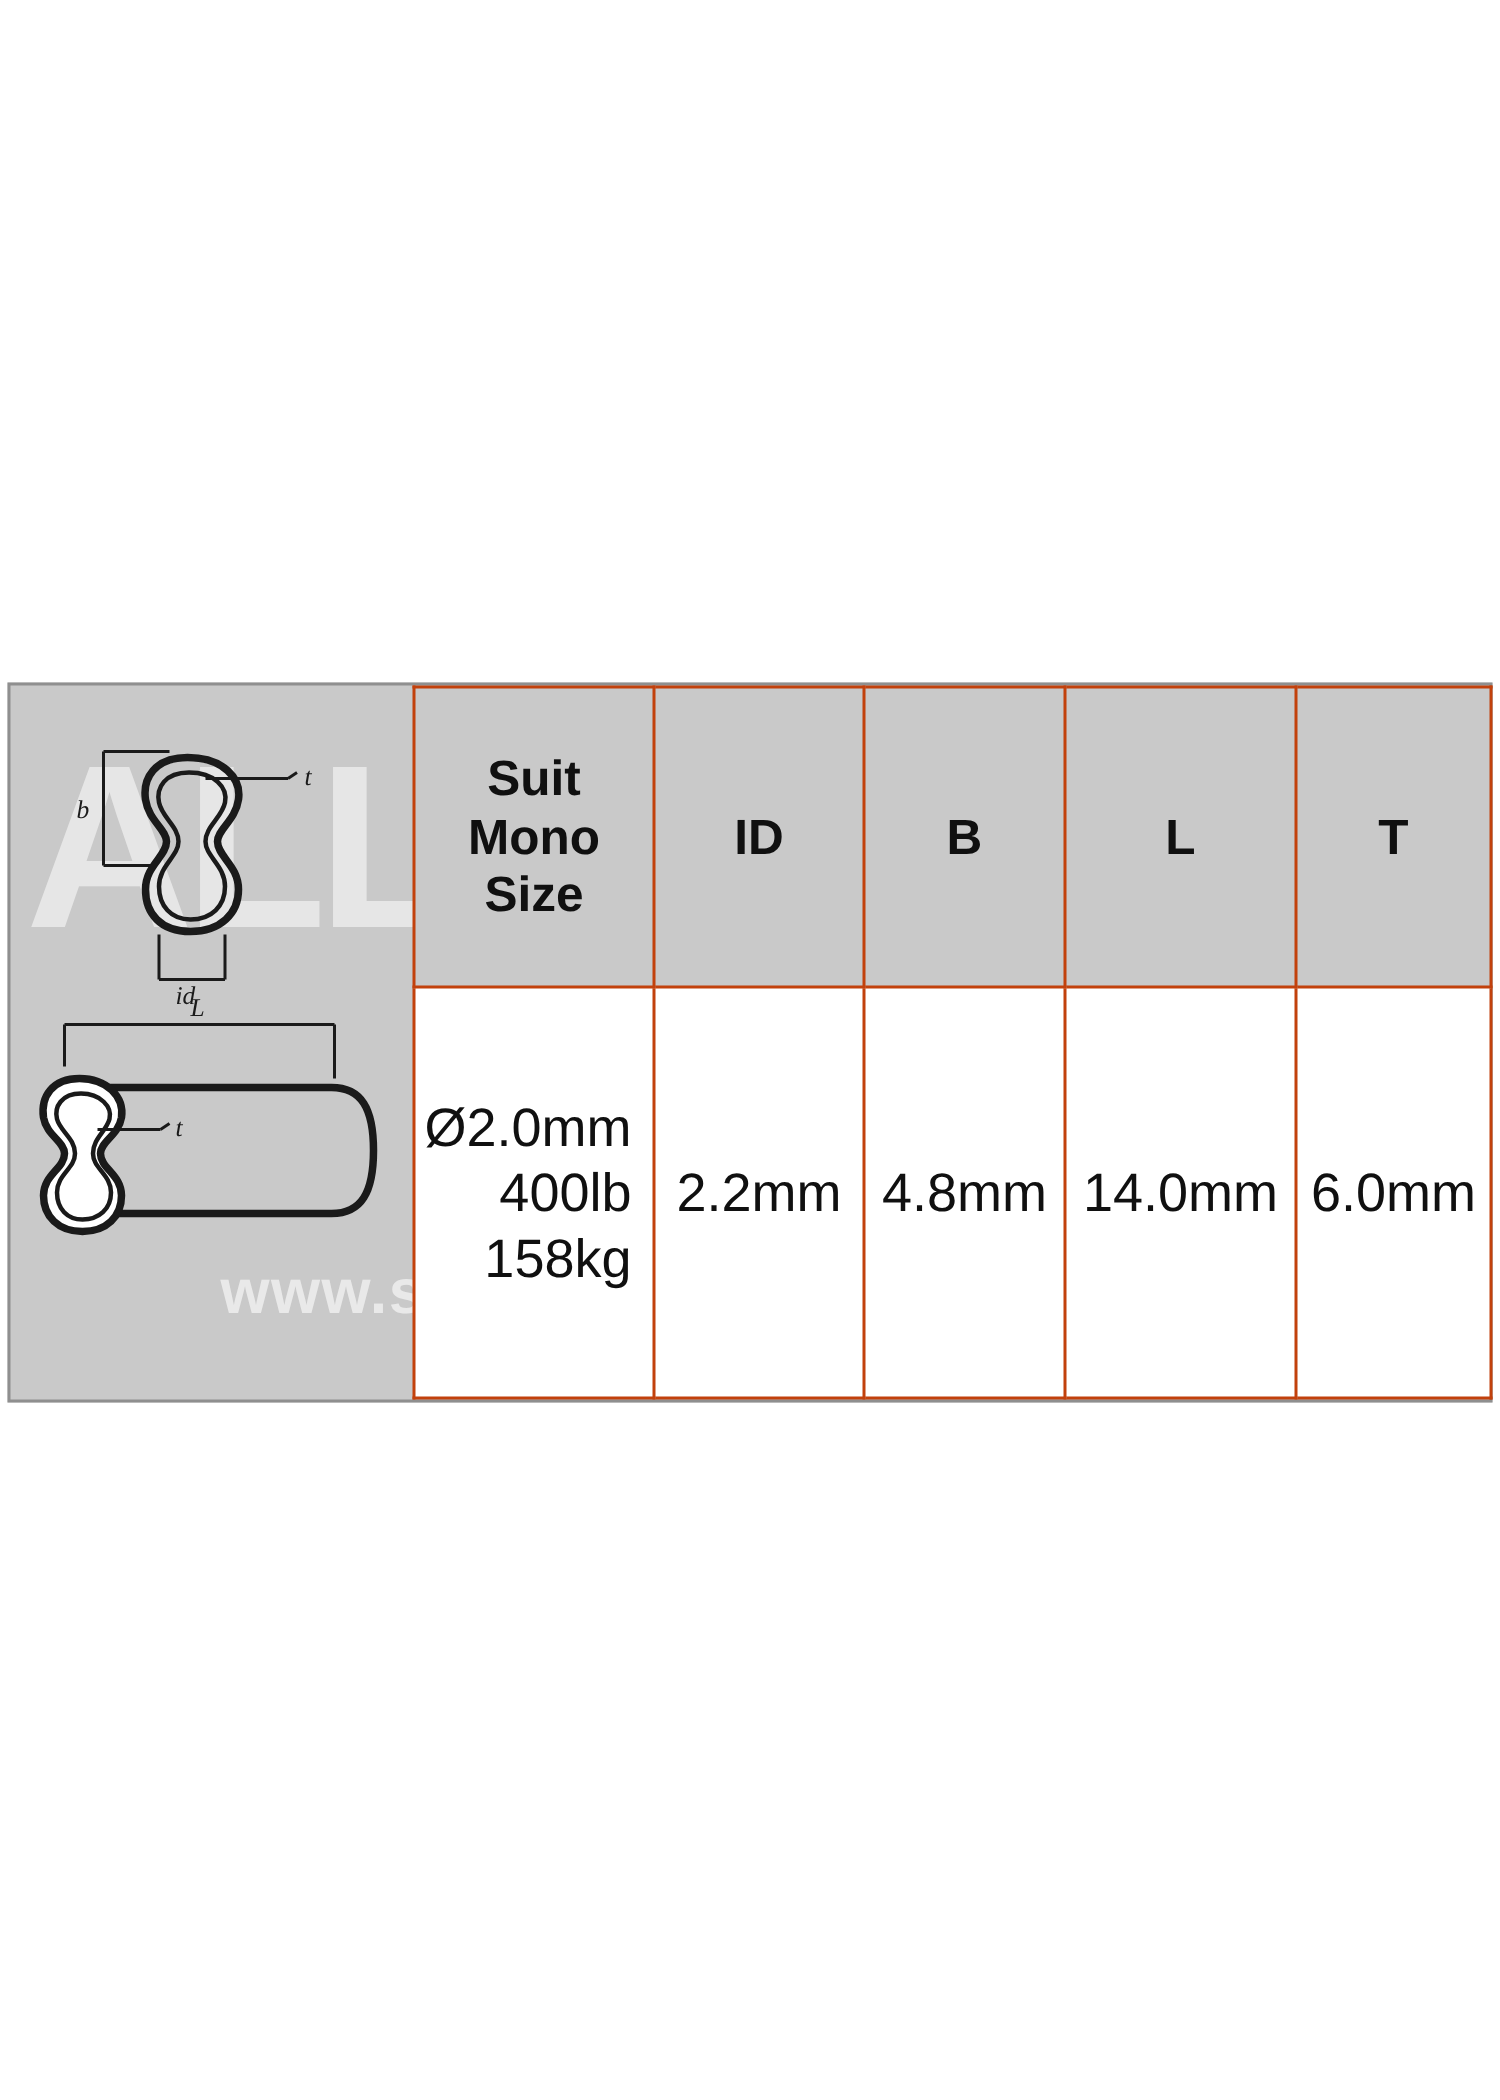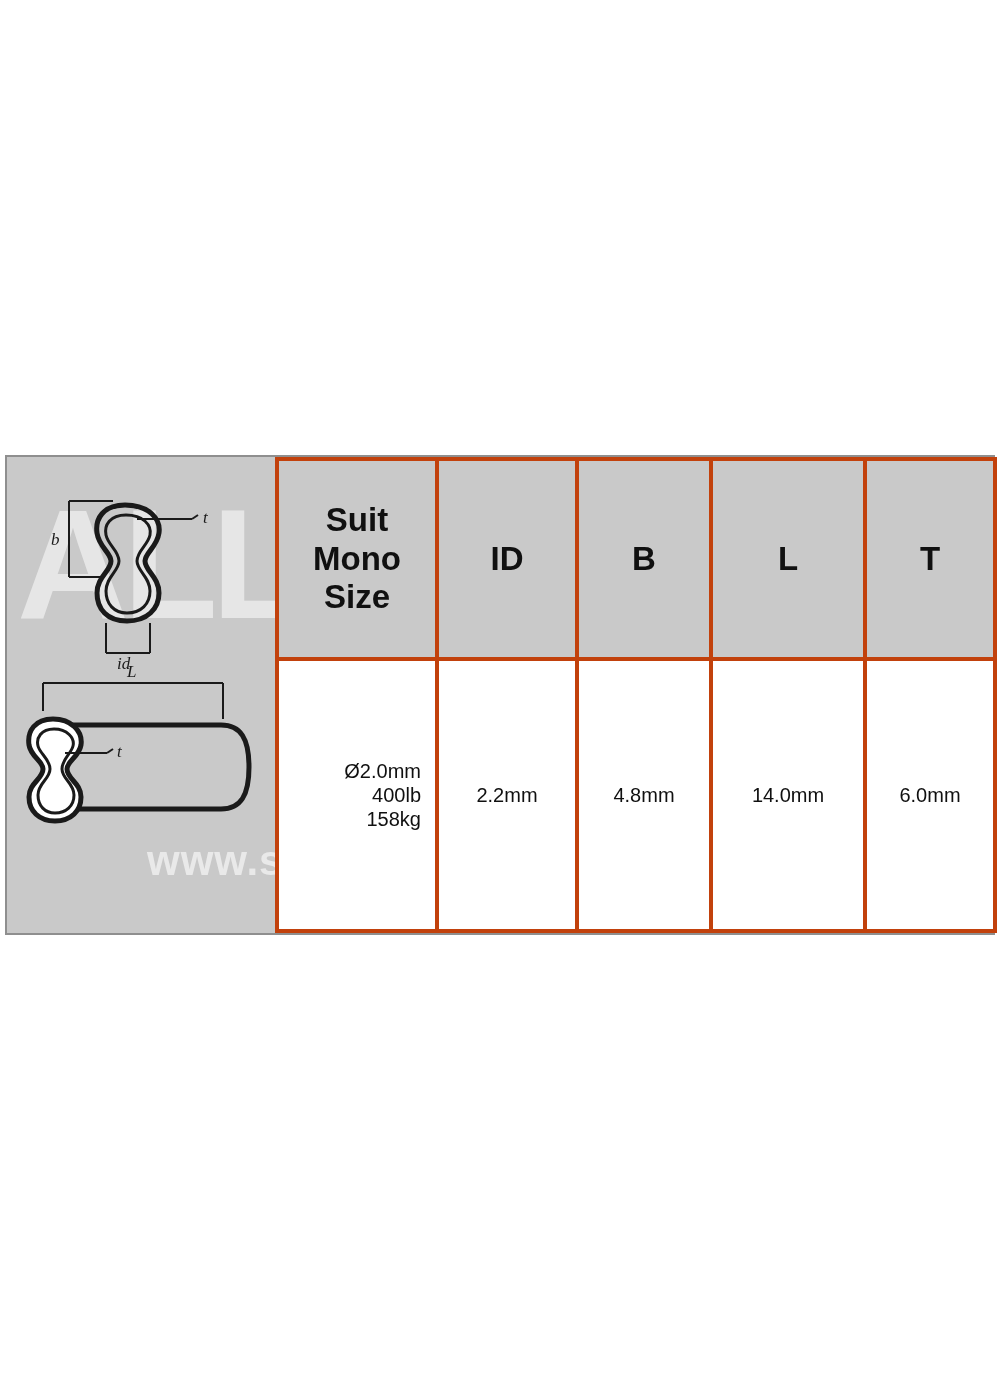--- a/index.html
+++ b/index.html
@@ -81,36 +81,36 @@
   #spec-table {
     position: absolute;
     left: 268px;
     top: 0;
     width: 718px;
     height: 476px;
     border-collapse: collapse;
     table-layout: fixed;
   }
   #spec-table td, #spec-table th {
-    border: 4px solid #c2410c;
+    border: 2px solid #c2410c;
     text-align: center;
     vertical-align: middle;
     color: #101010;
     padding: 0 4px;
   }
   #spec-table thead th {
     background: #c9c9c9;
     font-size: 33px;
     font-weight: bold;
     height: 200px;
     line-height: 1.18;
   }
   #spec-table tbody td {
     background: #ffffff;
-    font-size: 20px;
+    font-size: 36px;
     height: 138px;
     line-height: 1.2;
     font-weight: normal;
   }
   #spec-table tbody td.suit {
     text-align: right;
     padding-right: 14px;
     white-space: pre-line;
   }
   col.c-suit { width: 160px; }

